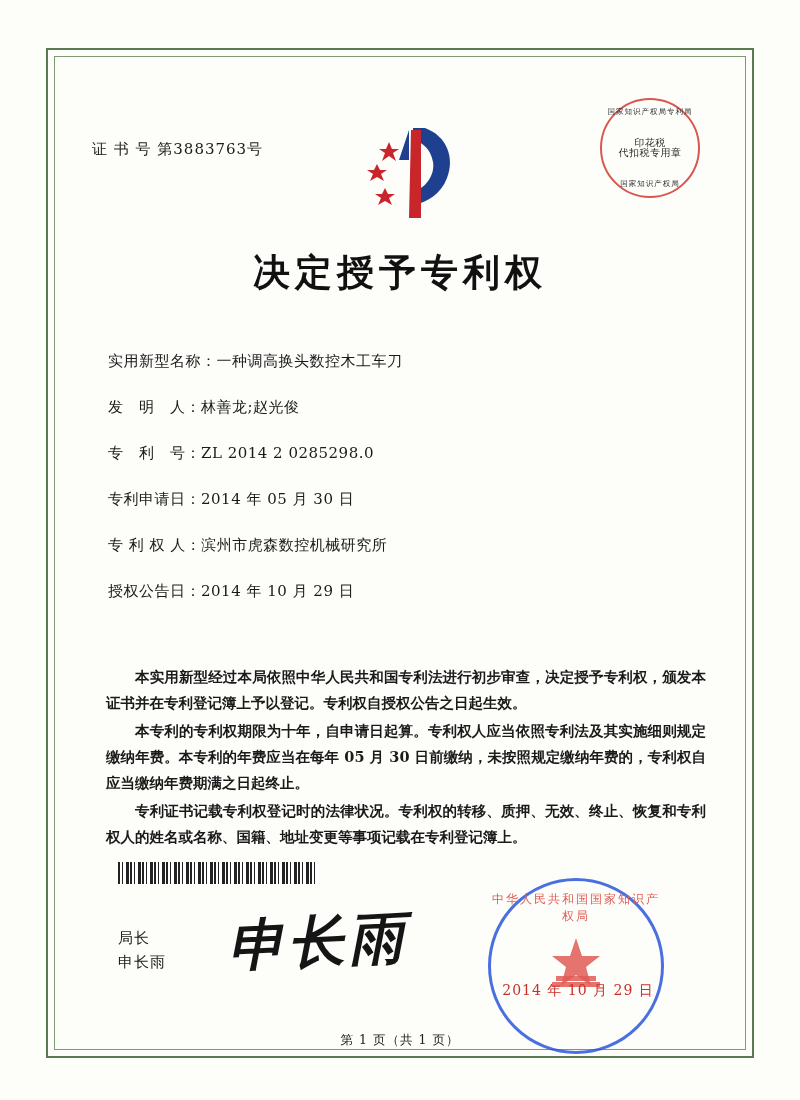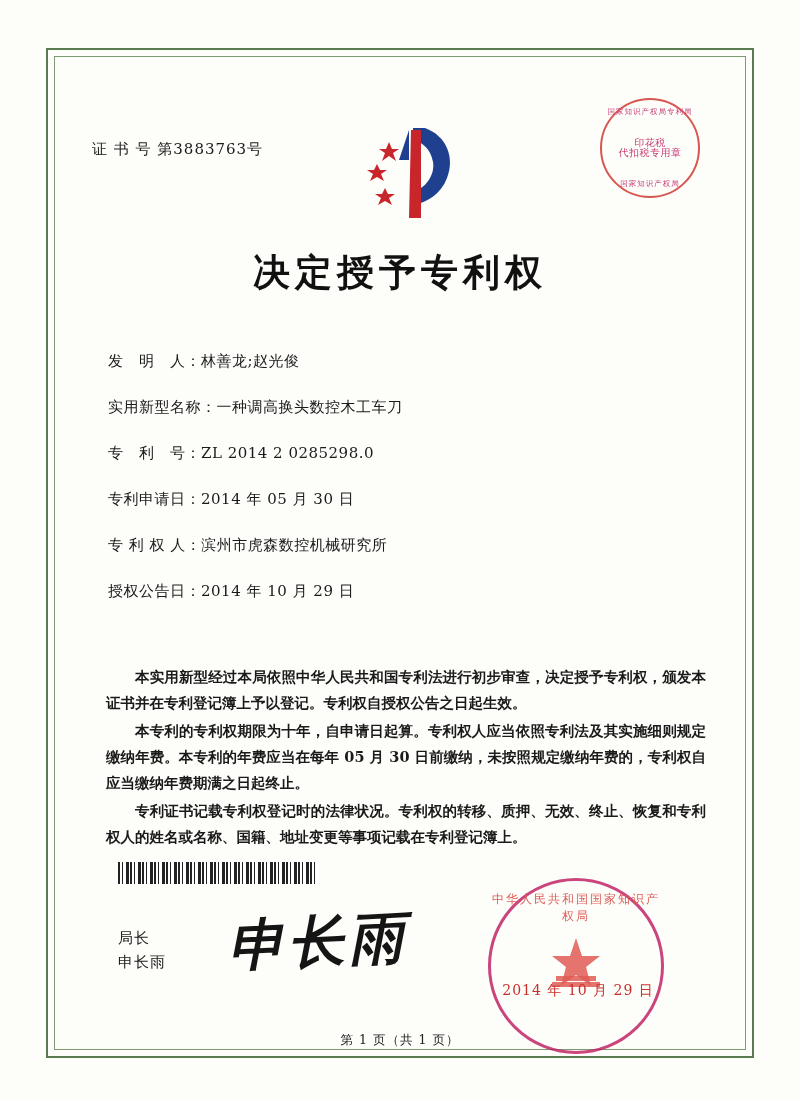--- a/index.html
+++ b/index.html
@@ -71,21 +71,21 @@
 
   
   .stamp-top {
     position: absolute;
     left: 600px;
     top: 98px;
     width: 96px;
     height: 96px;
     border: 2px solid #d23b33;
     border-radius: 50%;
-    color: #be185d;
+    color: #000000;
     opacity: 0.85;
   }
   .stamp-top .st-inner {
     position: absolute;
     left: 50%;
     top: 50%;
     transform: translate(-50%, -50%);
     text-align: center;
     font-size: 10px;
     line-height: 10px;
@@ -205,21 +205,21 @@
     transform: rotate(-3deg);
   }
 
   
   .seal {
     position: absolute;
     left: 488px;
     top: 878px;
     width: 170px;
     height: 170px;
-    border: 3px solid #be185d;
+    border: 3px solid #1d4ed8;
     border-radius: 50%;
     opacity: 0.8;
   }
   .seal .seal-text-top {
     position: absolute;
     top: 10px;
     left: 0;
     width: 170px;
     text-align: center;
     color: #d8342c;
@@ -300,24 +300,24 @@
       <div>印花税</div>
       <div>代扣税专用章</div>
     </div>
     <div class="st-arc-bottom">国家知识产权局</div>
   </div>
 
   <div class="main-title">决定授予专利权</div>
 
   <div class="fields">
     <div class="field-row">
+      <span class="field-label">实用新型名称：</span><span class="field-value">一种调高换头数控木工车刀</span>
+    </div>
+    <div class="field-row">
       <span class="field-label">发　明　人：</span><span class="field-value">林善龙;赵光俊</span>
-    </div>
-    <div class="field-row">
-      <span class="field-label">实用新型名称：</span><span class="field-value">一种调高换头数控木工车刀</span>
     </div>
     <div class="field-row">
       <span class="field-label">专　利　号：</span><span class="field-value">ZL 2014 2 0285298.0</span>
     </div>
     <div class="field-row">
       <span class="field-label">专利申请日：</span><span class="field-value">2014 年 05 月 30 日</span>
     </div>
     <div class="field-row">
       <span class="field-label">专 利 权 人：</span><span class="field-value">滨州市虎森数控机械研究所</span>
     </div>

